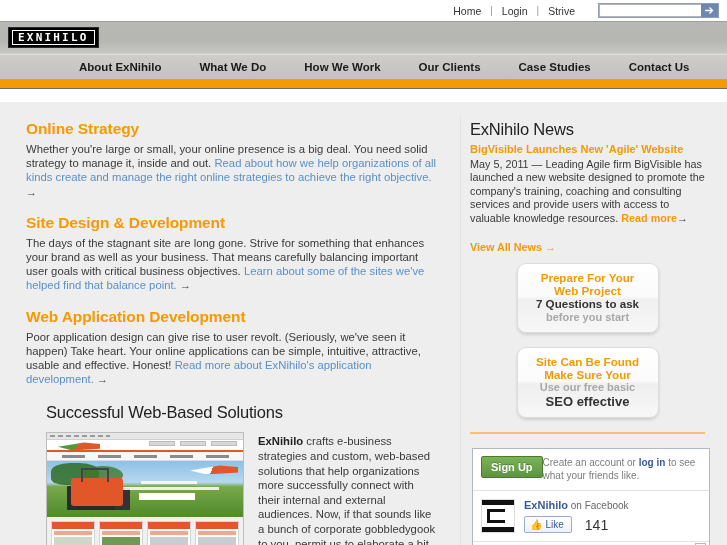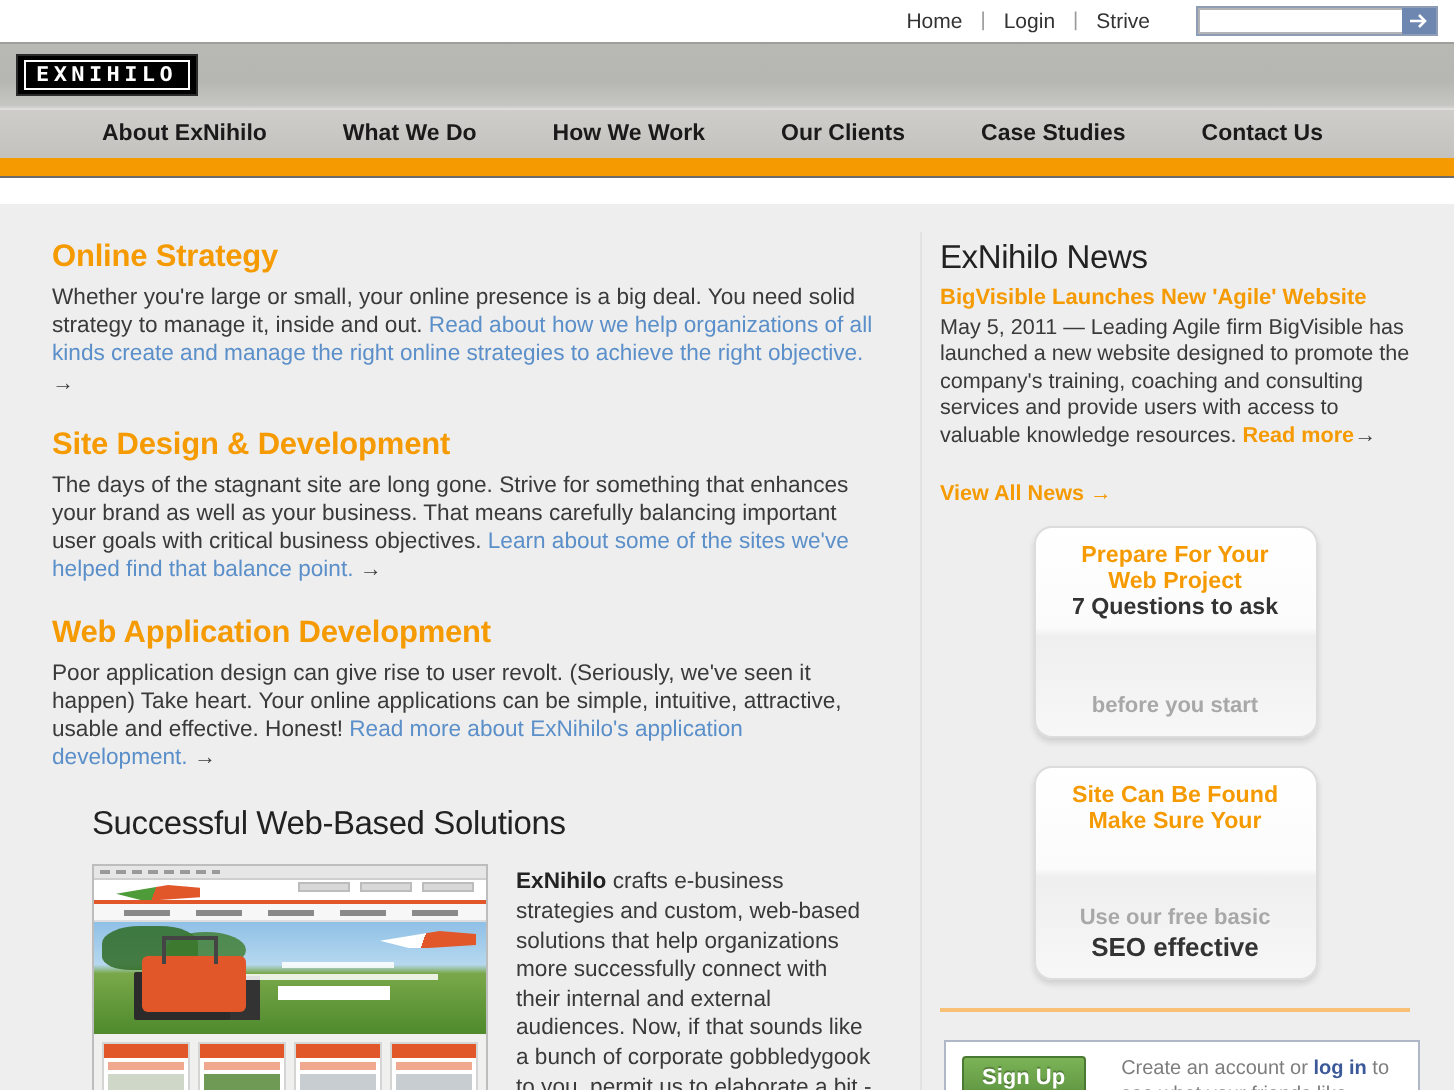--- a/index.html
+++ b/index.html
@@ -86,21 +86,21 @@
     transform: scaleY(0.92);
   }
 
   
   .mainnav {
     height: 25px;
     background: linear-gradient(to bottom, #cecdc9 0%, #c3c2be 100%);
     border-top: 1px solid #dedddb;
     display: flex;
     align-items: center;
-    padding-left: 32px;
+    padding-left: 60px;
   }
   .mainnav a {
     color: #1a1a1a;
     text-decoration: none;
     font-size: 11.5px;
     font-weight: bold;
     padding: 0 19px;
     line-height: 25px;
   }
   .orange-bar {
@@ -259,40 +259,40 @@
     border: 1px solid #dcdcdc;
     border-radius: 9px;
     background: linear-gradient(to bottom, #ffffff 0%, #fbfbfb 48%, #efefef 52%, #f7f7f7 100%);
     box-shadow: 0 2px 3px rgba(0,0,0,.13);
     text-align: center;
     padding: 7px 5px 8px 5px;
     cursor: pointer;
   }
   .promo .l1 { color: #f59a00; font-weight: bold; font-size: 11.6px; line-height: 13px; }
   .promo .l2 { color: #333; font-weight: bold; font-size: 11.6px; line-height: 14px; }
-  .promo .l3 { color: #a8a8a8; font-weight: bold; font-size: 11px; line-height: 13px; margin-top: 36px; }
+  .promo .l3 { color: #a8a8a8; font-weight: bold; font-size: 11px; line-height: 13px; }
   .promo .l4 { color: #333; font-weight: bold; font-size: 13px; line-height: 15px; }
 
   .hr-orange {
     height: 2px;
     background: #f7c074;
     margin: 4px 0 14px 0;
   }
 
   
   .fb-widget {
     border: 1px solid #b0b8c8;
     background: #fff;
     width: 238px;
     margin-left: 2px;
     font-size: 10px;
     color: #333;
   }
   .fb-row1 {
-    display: flex; align-items: flex-start; gap: 18px;
+    display: flex; align-items: flex-start; gap: 0;
     padding: 7px 8px 8px 8px;
     border-bottom: 1px solid #e2e2e2;
   }
   .fb-signup {
     background: linear-gradient(to bottom, #7bb356 0%, #5d9440 100%);
     border: 1px solid #4a7a32;
     color: #fff;
     font-weight: bold;
     font-size: 11px;
     padding: 4px 9px;

